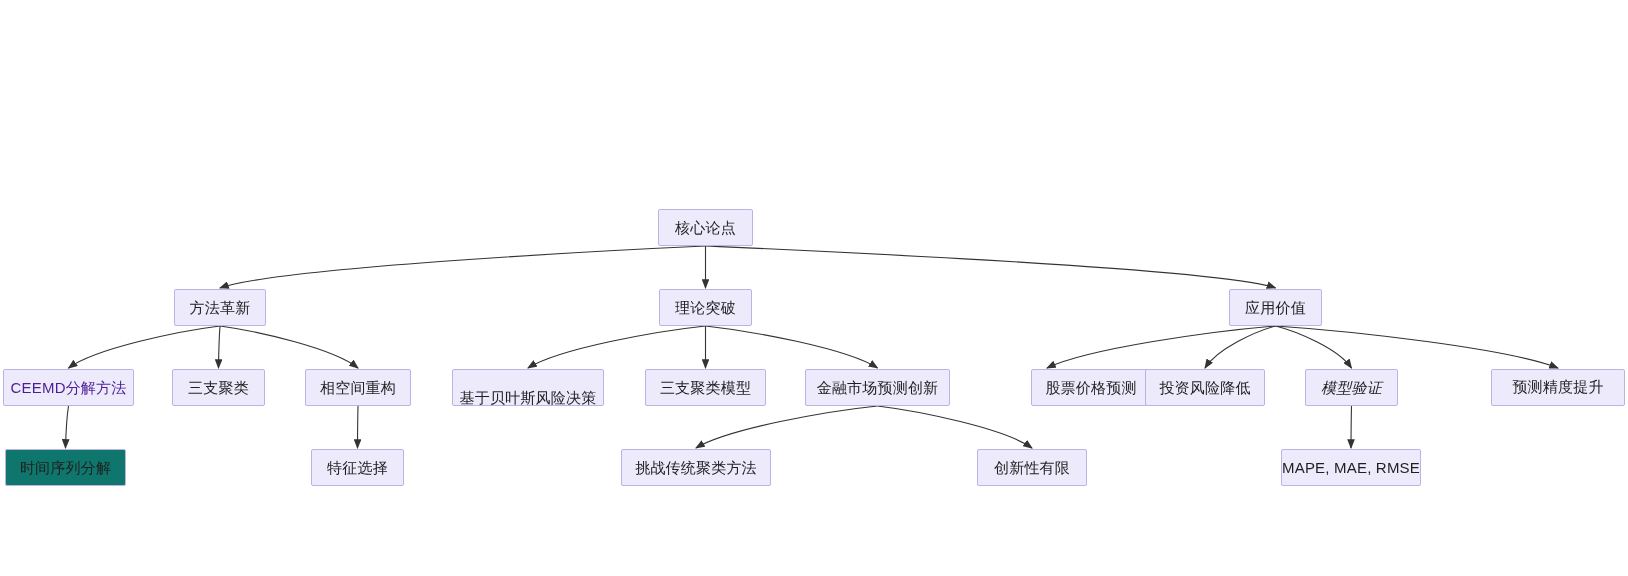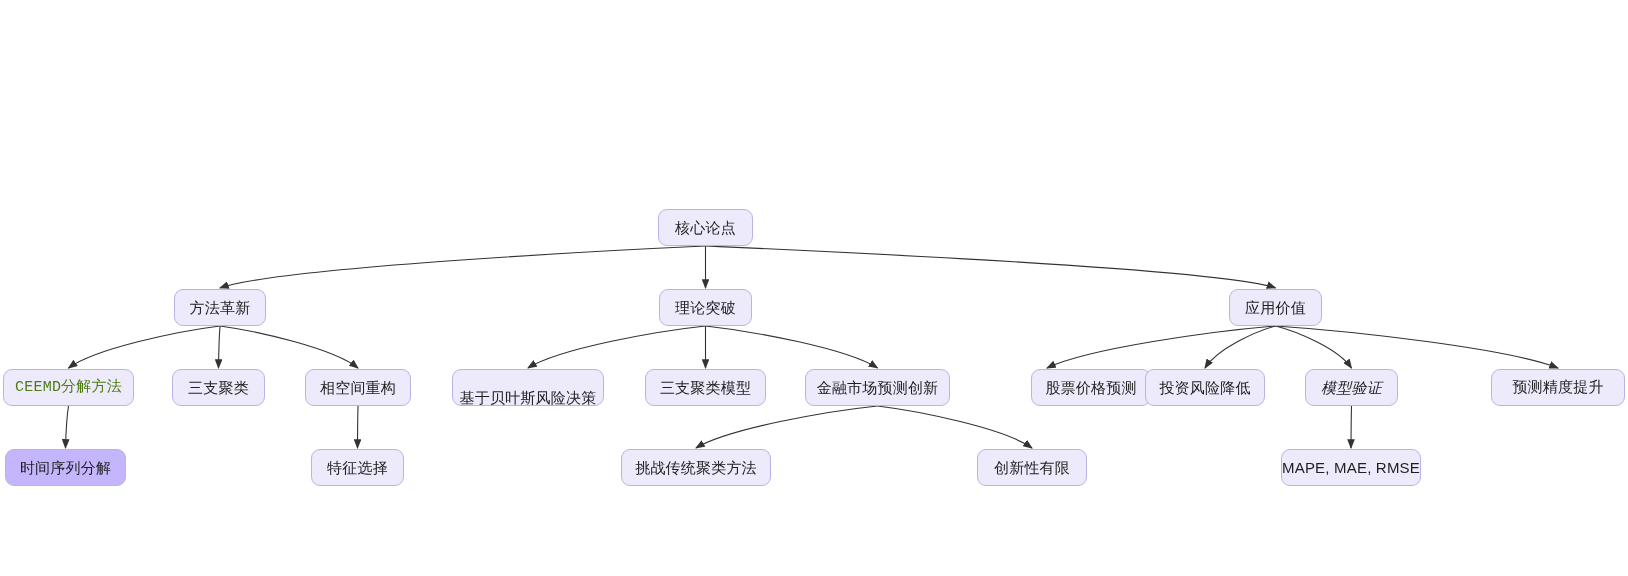--- a/index.html
+++ b/index.html
@@ -37,21 +37,21 @@
     height: 576px;
   }
   .node {
     position: absolute;
     box-sizing: border-box;
     display: flex;
     align-items: center;
     justify-content: center;
     background: #ECEAFB;
     border: 1px solid #BBB3E6;
-    border-radius: 9px;
+    border-radius: 2px;
     color: #1f1f1f;
     font-size: 15px;
     line-height: 1;
     white-space: nowrap;
     letter-spacing: 0.2px;
   }
   .node .node-label {
     display: block;
     padding: 0 4px;
     text-align: center;
@@ -94,21 +94,21 @@
       </div>
       <div class="node" style="left: 174px; top: 289px; width: 92px; height: 37px; background: rgb(236, 234, 251); border-color: rgb(187, 179, 230); color: rgb(31, 31, 31);">
         <span class="node-label">方法革新</span>
       </div>
       <div class="node" style="left: 659px; top: 289px; width: 93px; height: 37px; background: rgb(236, 234, 251); border-color: rgb(187, 179, 230); color: rgb(31, 31, 31);">
         <span class="node-label">理论突破</span>
       </div>
       <div class="node" style="left: 1229px; top: 289px; width: 93px; height: 37px; background: rgb(236, 234, 251); border-color: rgb(187, 179, 230); color: rgb(31, 31, 31);">
         <span class="node-label">应用价值</span>
       </div>
-      <div class="node" style="left: 3px; top: 369px; width: 131px; height: 37px; background: rgb(236, 234, 251); border-color: rgb(187, 179, 230); color: #4d7c0f; font-family: Liberation Mono, monospace;">
+      <div class="node" style="left: 3px; top: 369px; width: 131px; height: 37px; background: rgb(236, 234, 251); border-color: rgb(187, 179, 230); color: #4c1d95;">
         <span class="node-label">CEEMD分解方法</span>
       </div>
       <div class="node" style="left: 172px; top: 369px; width: 93px; height: 37px; background: rgb(236, 234, 251); border-color: rgb(187, 179, 230); color: rgb(31, 31, 31);">
         <span class="node-label">三支聚类</span>
       </div>
       <div class="node" style="left: 305px; top: 369px; width: 106px; height: 37px; background: rgb(236, 234, 251); border-color: rgb(187, 179, 230); color: rgb(31, 31, 31);">
         <span class="node-label">相空间重构</span>
       </div>
       <div class="node" style="left: 452px; top: 369px; width: 152px; height: 37px; background: rgb(236, 234, 251); border-color: rgb(187, 179, 230); color: rgb(31, 31, 31); align-items: flex-end;">
         <span class="node-label">基于贝叶斯风险决策</span>
@@ -124,21 +124,21 @@
       </div>
       <div class="node" style="left: 1145px; top: 369px; width: 120px; height: 37px; background: rgb(236, 234, 251); border-color: rgb(187, 179, 230); color: rgb(31, 31, 31);">
         <span class="node-label">投资风险降低</span>
       </div>
       <div class="node" style="left: 1305px; top: 369px; width: 93px; height: 37px; background: rgb(236, 234, 251); border-color: rgb(187, 179, 230); color: rgb(31, 31, 31); font-style: italic;">
         <span class="node-label">模型验证</span>
       </div>
       <div class="node" style="left: 1491px; top: 369px; width: 134px; height: 37px; background: rgb(236, 234, 251); border-color: rgb(187, 179, 230); color: rgb(31, 31, 31); font-family: Liberation Serif, serif;">
         <span class="node-label">预测精度提升</span>
       </div>
-      <div class="node" style="left: 5px; top: 449px; width: 121px; height: 37px; background: #c4b5fd; border-color: rgb(187, 179, 230); color: rgb(31, 31, 31);">
+      <div class="node" style="left: 5px; top: 449px; width: 121px; height: 37px; background: #0f766e; border-color: rgb(187, 179, 230); color: rgb(31, 31, 31);">
         <span class="node-label">时间序列分解</span>
       </div>
       <div class="node" style="left: 311px; top: 449px; width: 93px; height: 37px; background: rgb(236, 234, 251); border-color: rgb(187, 179, 230); color: rgb(31, 31, 31);">
         <span class="node-label">特征选择</span>
       </div>
       <div class="node" style="left: 621px; top: 449px; width: 150px; height: 37px; background: rgb(236, 234, 251); border-color: rgb(187, 179, 230); color: rgb(31, 31, 31);">
         <span class="node-label">挑战传统聚类方法</span>
       </div>
       <div class="node" style="left: 977px; top: 449px; width: 110px; height: 37px; background: rgb(236, 234, 251); border-color: rgb(187, 179, 230); color: rgb(31, 31, 31);">
         <span class="node-label">创新性有限</span>

